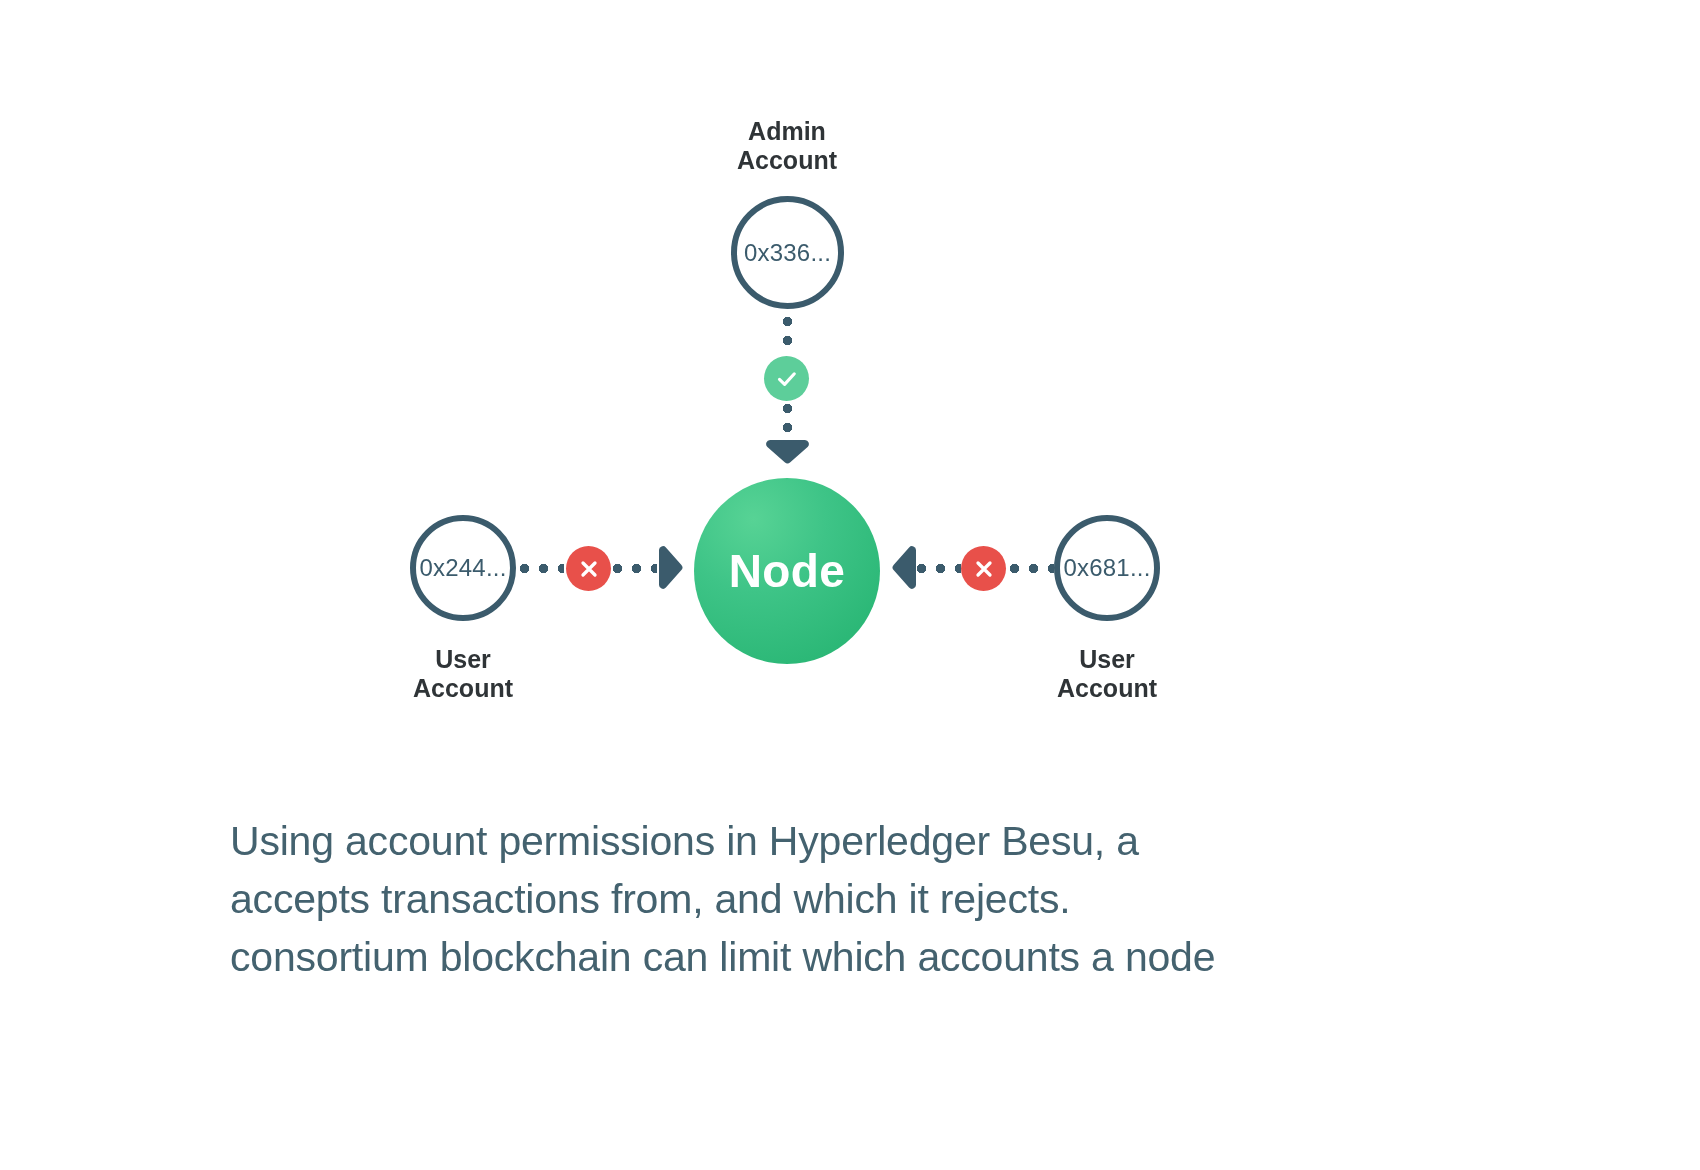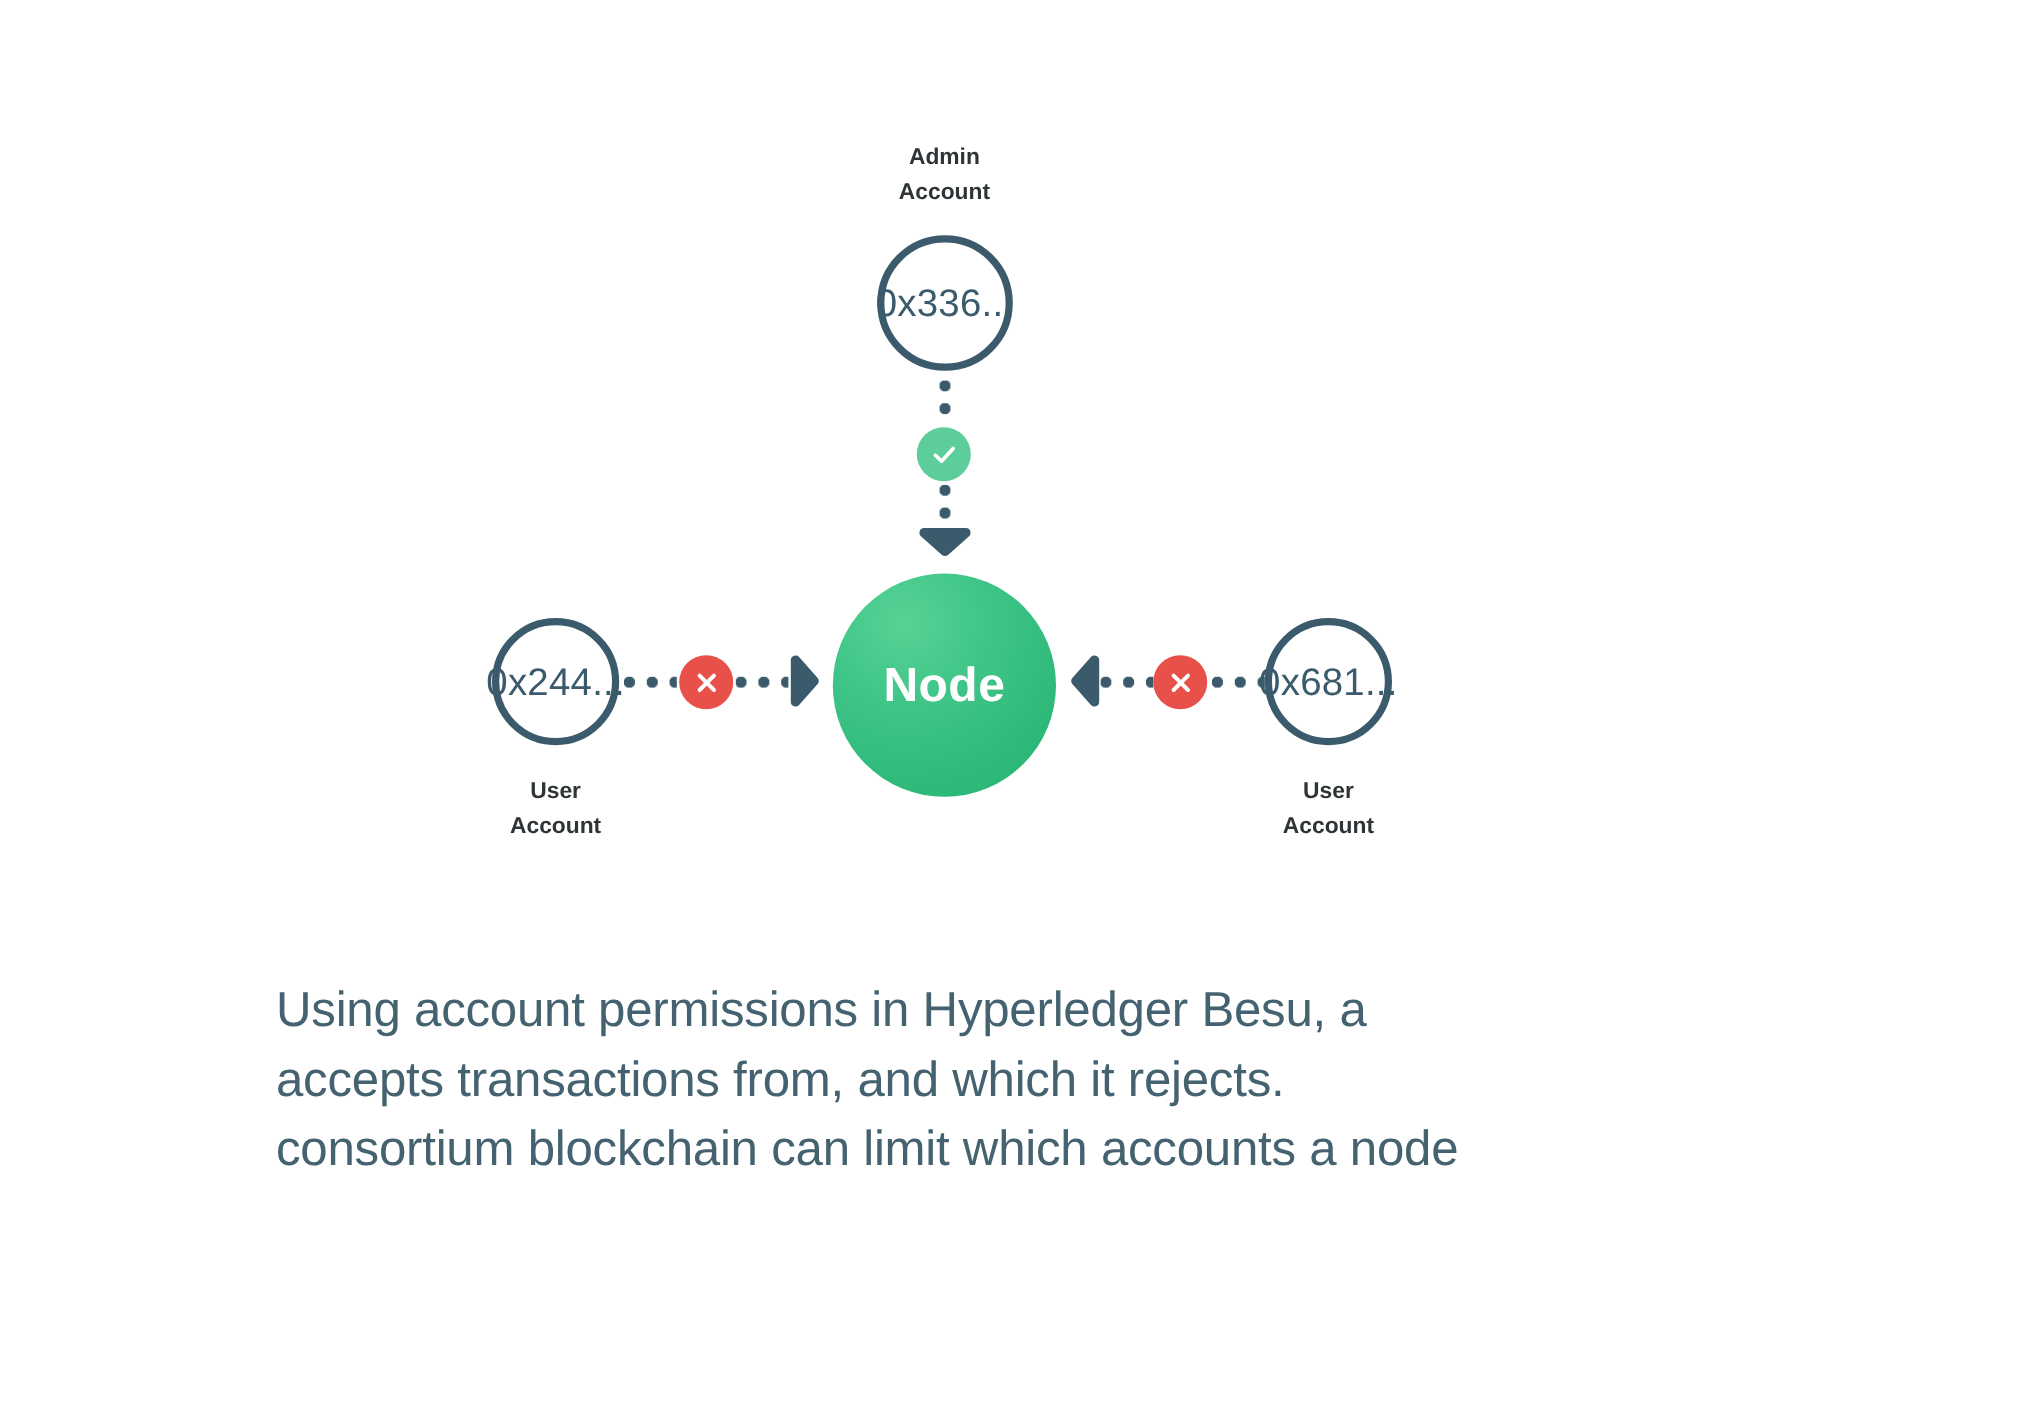--- a/index.html
+++ b/index.html
@@ -37,21 +37,21 @@
     border-radius: 50%;
     background: #ffffff;
     border: 6px solid #3B5B6C;
     box-sizing: border-box;
     display: flex;
     align-items: center;
     justify-content: center;
   }
   .acct-addr {
     color: #3B5B6C;
-    font-size: 32px;
+    font-size: 24px;
     letter-spacing: 0.2px;
     white-space: nowrap;
     font-weight: 400;
   }
 
   #admin-circle {
     left: 731px; top: 196px;
     width: 113px; height: 113px;
   }
   #user-left-circle {
@@ -61,21 +61,21 @@
   #user-right-circle {
     left: 1054px; top: 515px;
     width: 106px; height: 106px; justify-content: center;
   }
 
   
   .acct-label {
     position: absolute;
     color: #2F3437;
     font-weight: bold;
-    font-size: 19px;
+    font-size: 25px;
     line-height: 29px;
     text-align: center;
     white-space: pre-line;
   }
   #admin-label {
     left: 637px; top: 117px;
     width: 300px;
   }
   #user-left-label {
     left: 313px; top: 645px;
@@ -92,21 +92,21 @@
     left: 694px; top: 478px;
     width: 186px; height: 186px;
     border-radius: 50%;
     background: radial-gradient(circle at 32% 22%, #57D395 0%, #3EC487 38%, #2CB877 78%, #27B273 100%);
     display: flex;
     align-items: center;
     justify-content: center;
   }
   #node-label {
     color: #ffffff;
-    font-size: 40px;
+    font-size: 46px;
     font-weight: bold;
     letter-spacing: 0.4px;
   }
 
   
   .badge {
     position: absolute;
     width: 45px; height: 45px;
     border-radius: 50%;
     display: flex;

